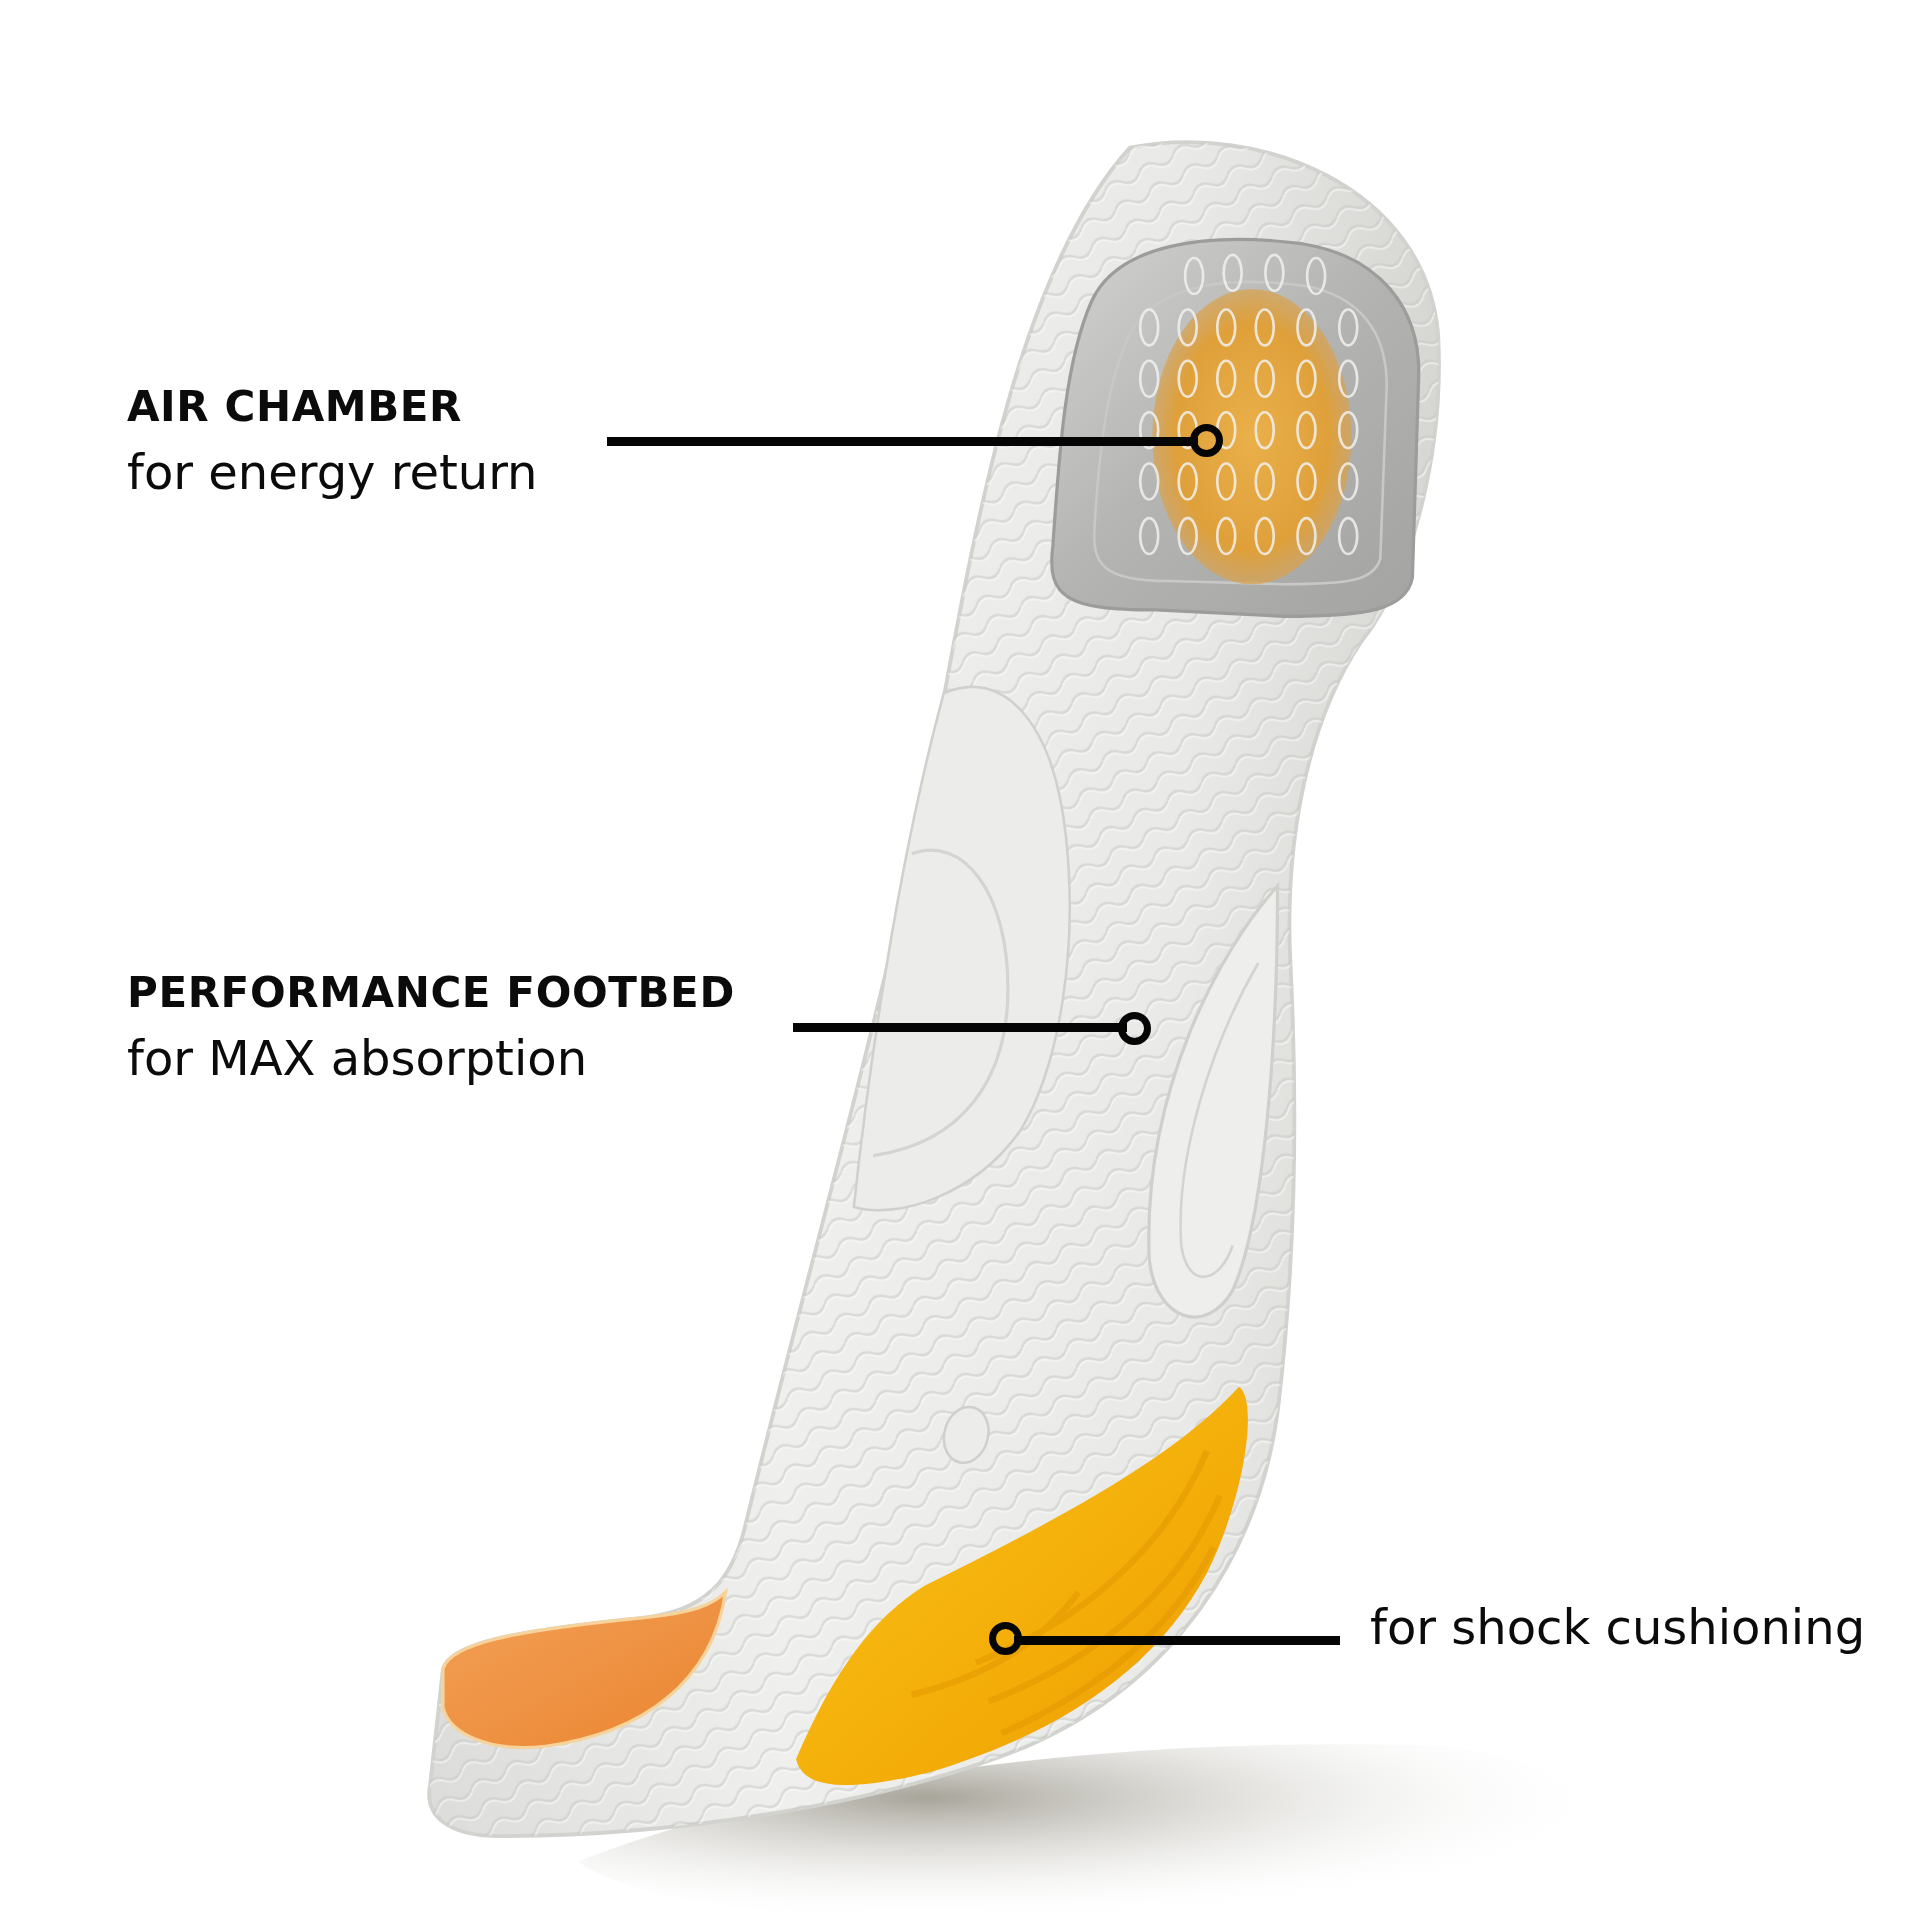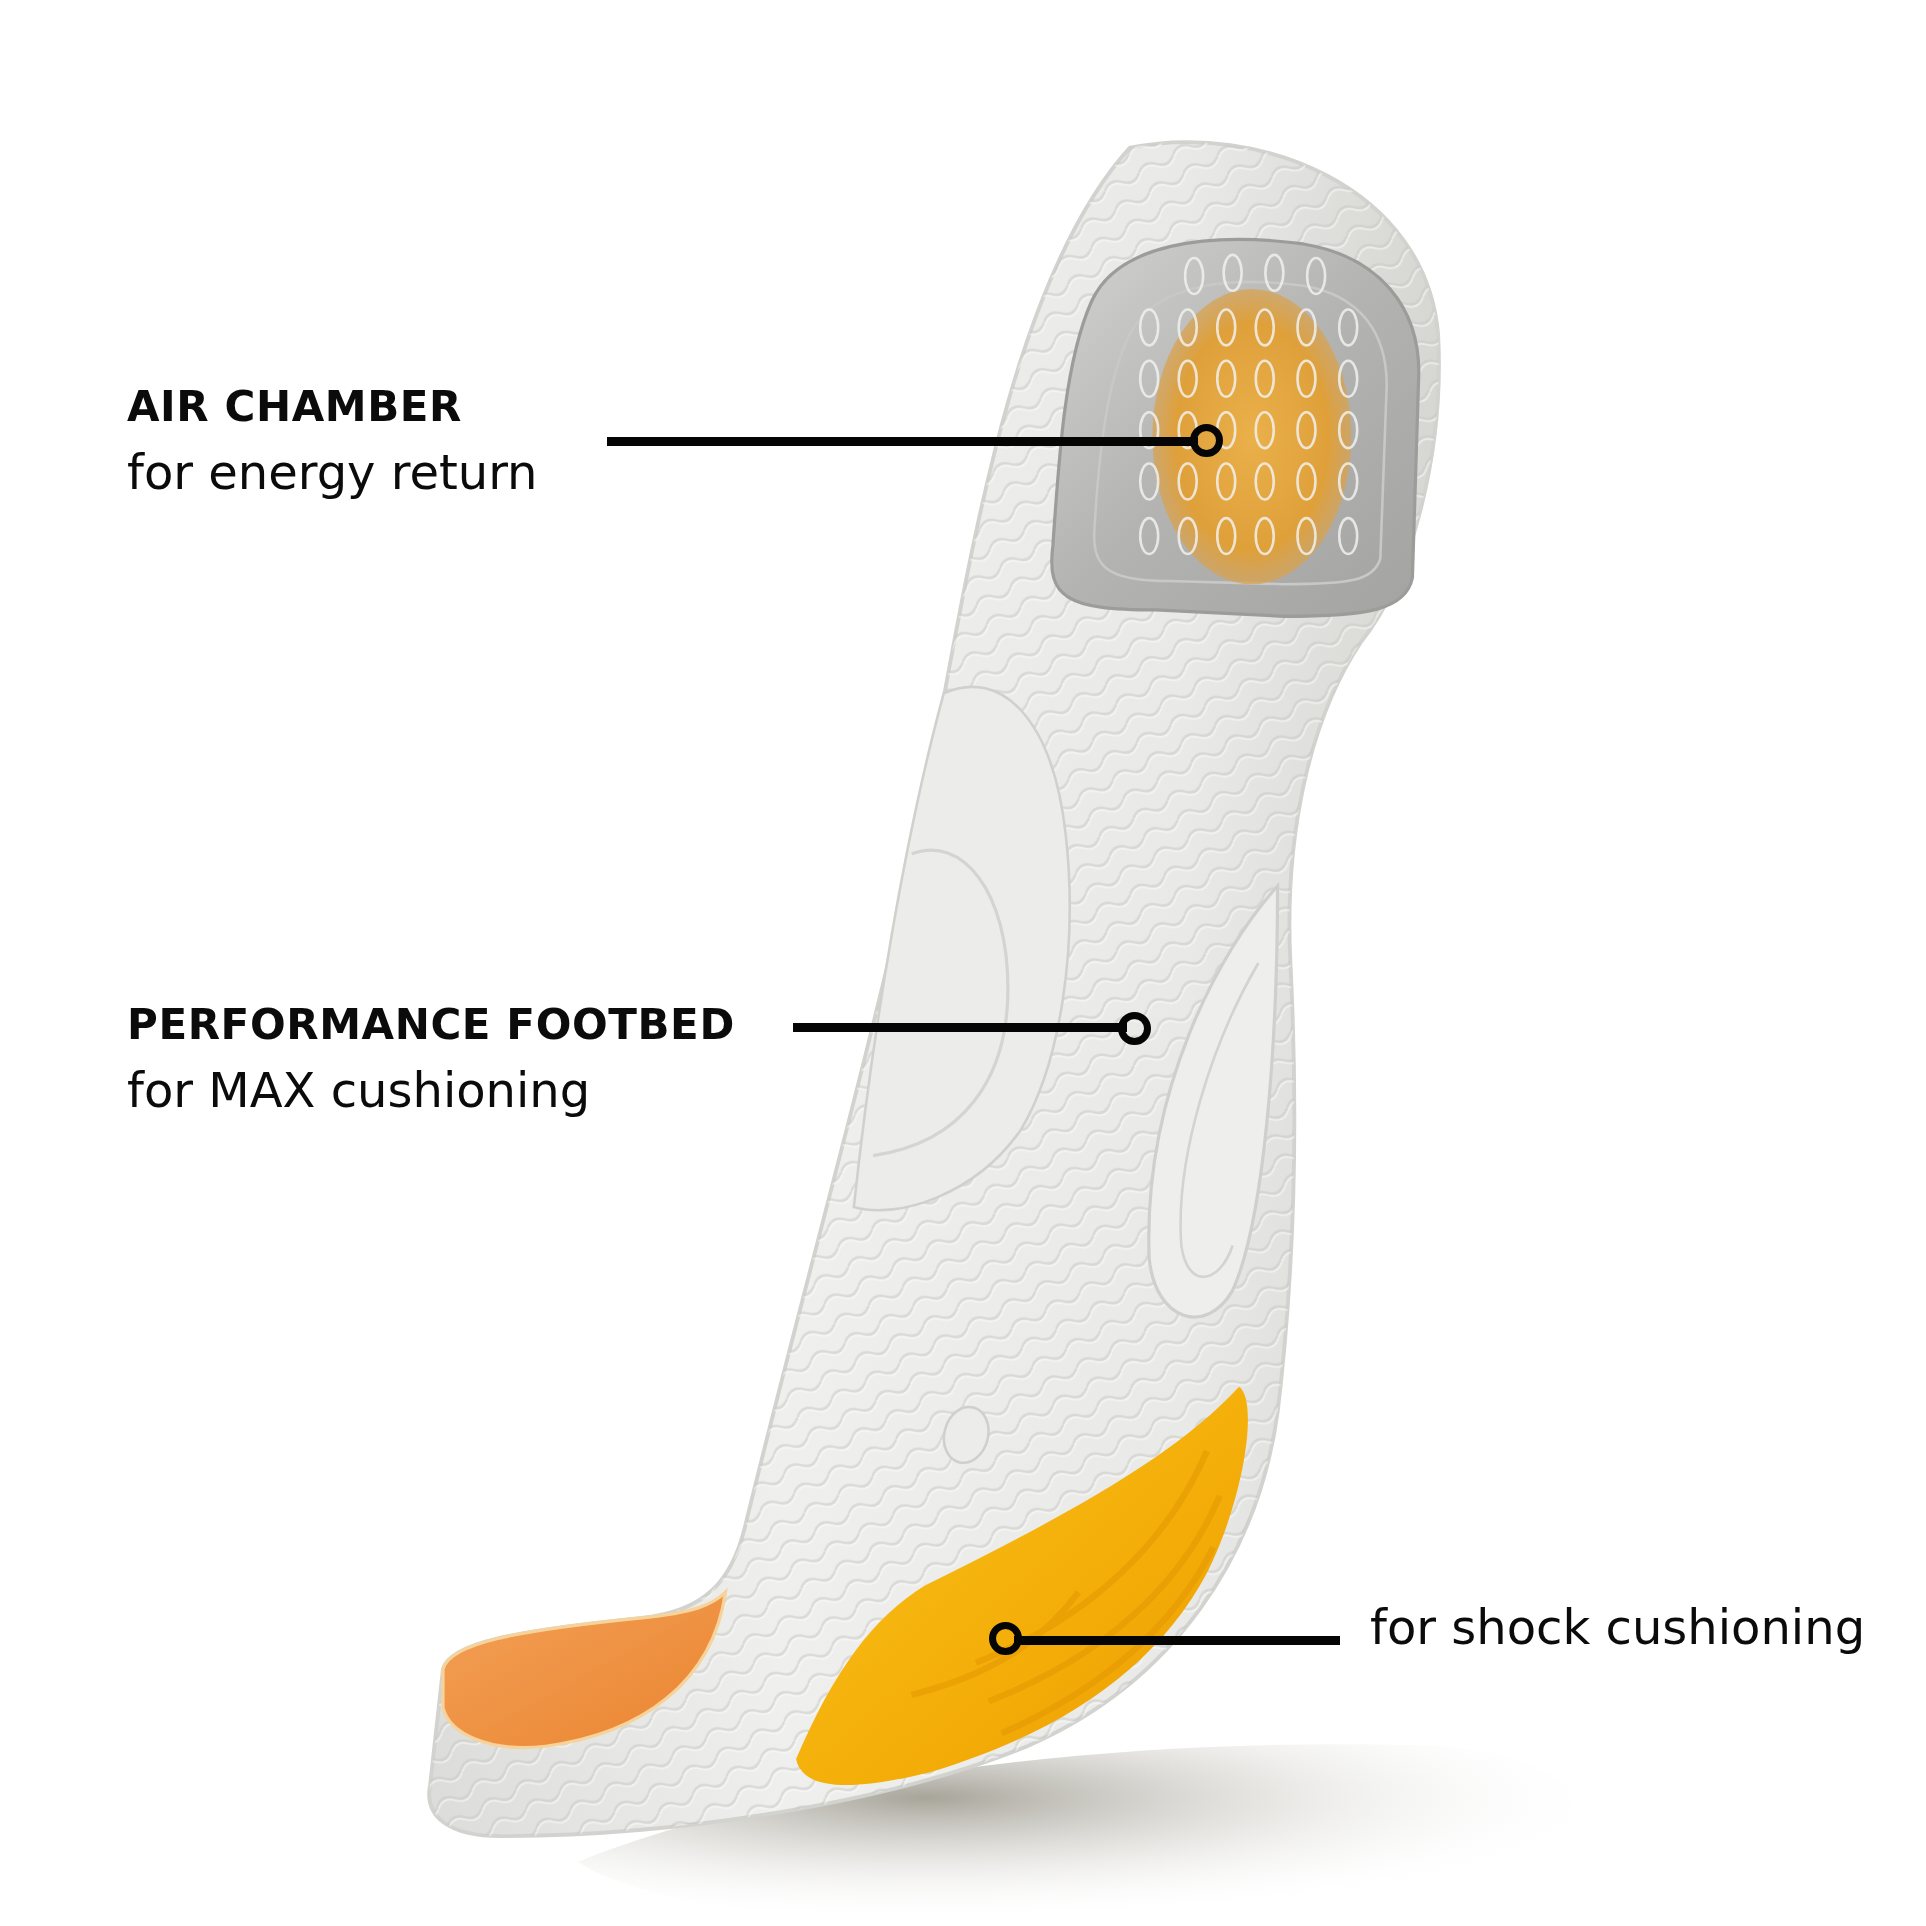--- a/index.html
+++ b/index.html
@@ -204,23 +204,23 @@
          C 760 2730, 700 2700, 690 2660 Z" fill="url(#fabricGrad)" stroke="#f6d39b" stroke-width="5"></path>
   </svg>
 
   <div class="callout-text" style="left:127px; top:383px;">
     <span class="callout-title">AIR CHAMBER</span>
     <span class="callout-sub">for energy return</span>
   </div>
   <div class="callout-line" style="left:607px; top:437px; width:591px;"></div>
   <div class="callout-dot" style="left:1190px; top:424px;"></div>
 
-  <div class="callout-text" style="left:127px; top:969px;margin-top:32px;">
+  <div class="callout-text" style="left:127px; top:969px;">
     <span class="callout-title">PERFORMANCE FOOTBED</span>
-    <span class="callout-sub">for MAX cushioning</span>
+    <span class="callout-sub">for MAX absorption</span>
   </div>
   <div class="callout-line" style="left:793px; top:1023px; width:334px;"></div>
   <div class="callout-dot" style="left:1118px; top:1012px;"></div>
 
   <div class="callout-text" style="left:1370px; top:1586px;">
     <span class="callout-sub">for shock cushioning</span>
   </div>
   <div class="callout-line" style="left:1014px; top:1636px; width:326px;"></div>
   <div class="callout-dot" style="left:989px; top:1622px;"></div>
 

